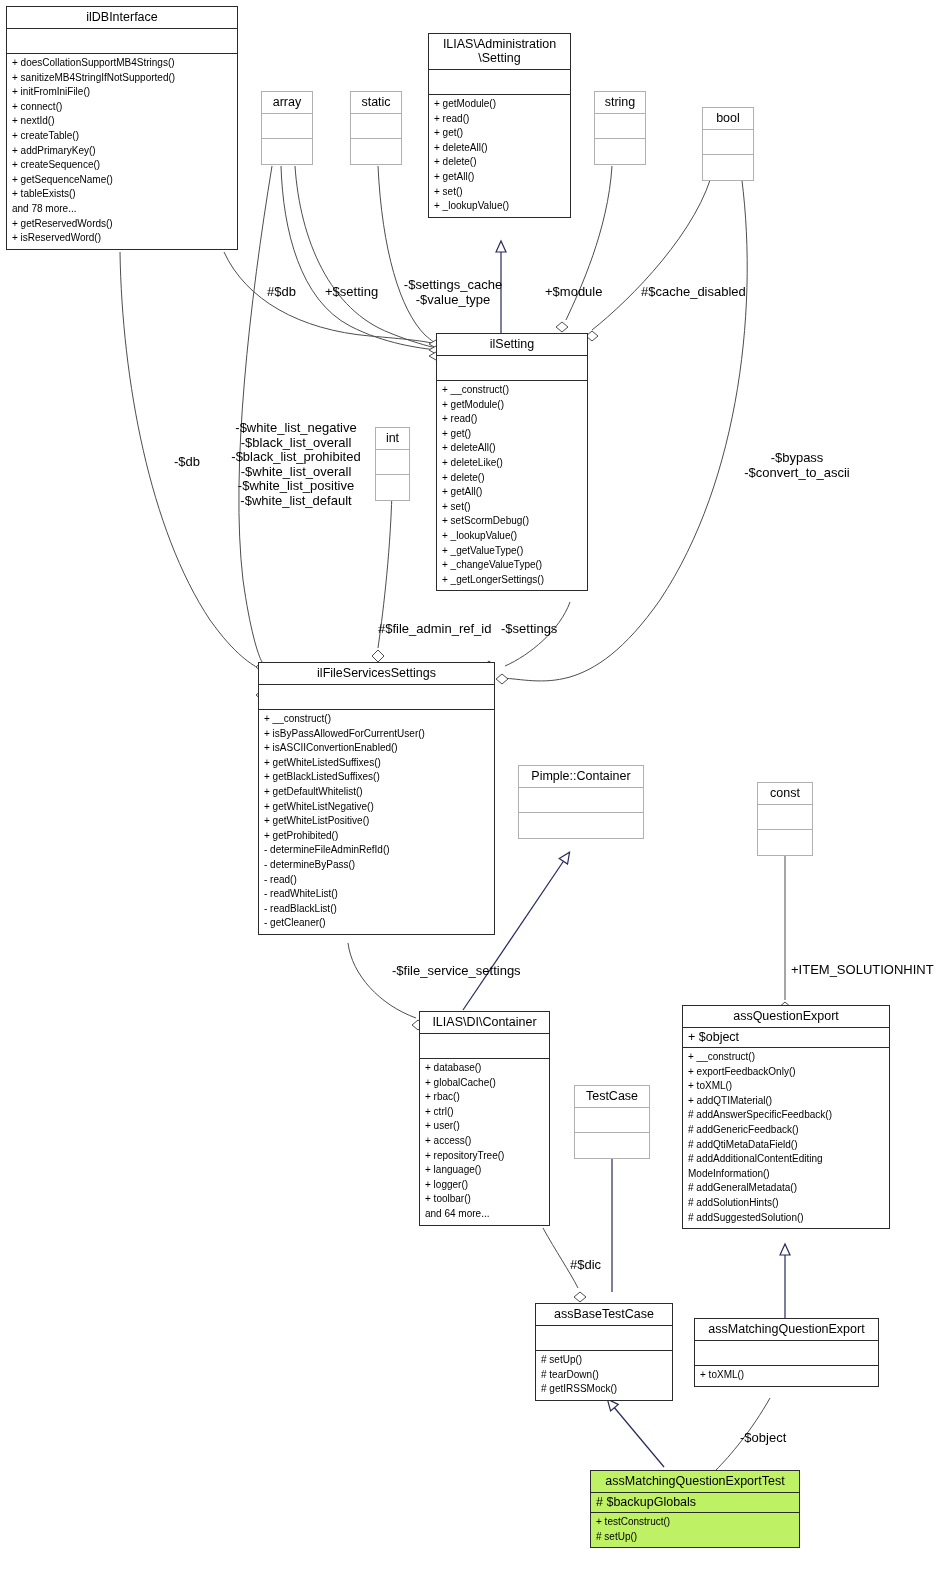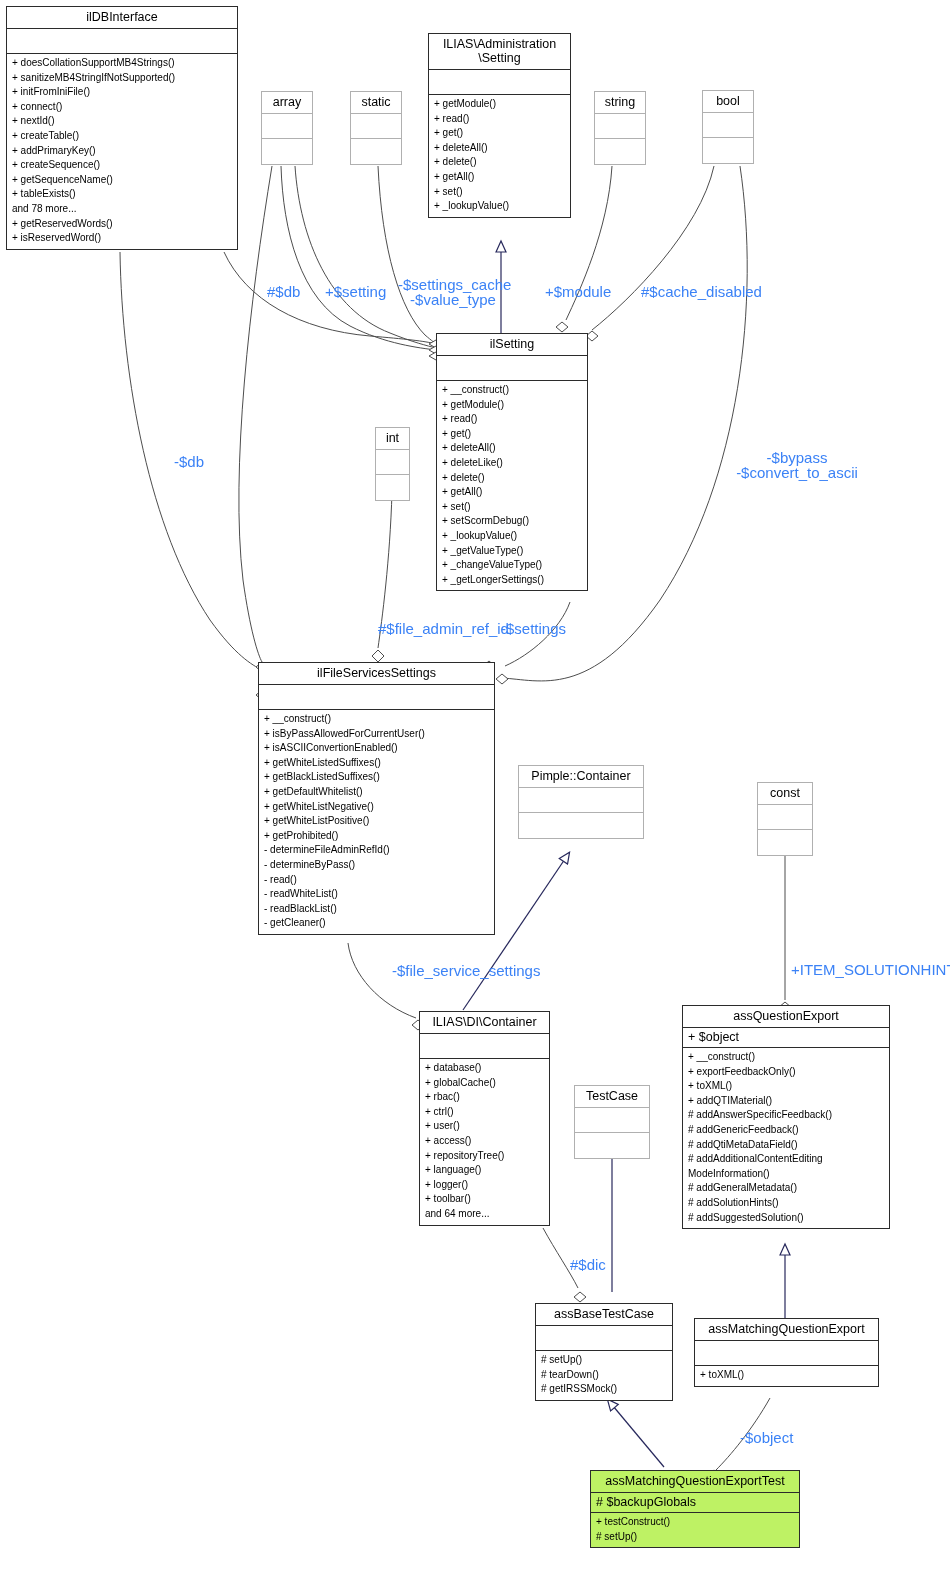--- a/index.html
+++ b/index.html
@@ -50,23 +50,23 @@
     min-height:15px;
     color:#000;
   }
   .uml .attrs.empty, .uml .ops.empty{ min-height:20px; }
   .uml .row{white-space:nowrap;}
   .uml .row.wrap{white-space:normal;}
 
   
   .elabel{
     position:absolute;
-    font-size:15px;
+    font-size:13px;
     line-height:14.5px;
-    color:#3b82f6;
+    color:#000000;
     white-space:pre-line;
     z-index:6;
   }
   .elabel.ctr{text-align:center;}
 </style>
 </head>
 <body>
 
 <div id="canvas">
 
@@ -191,21 +191,21 @@
       <div class="row">+ _lookupValue()</div>
     </div>
   </div>
 
   <div class="uml gray" style="left:594px;top:91px;width:52px;">
     <div class="title">string</div>
     <div class="attrs empty"></div>
     <div class="ops empty"></div>
   </div>
 
-  <div class="uml gray" style="left:702px;top:90px;width:52px;">
+  <div class="uml gray" style="left:702px;top:107px;width:52px;">
     <div class="title">bool</div>
     <div class="attrs empty"></div>
     <div class="ops empty"></div>
   </div>
 
   <div class="uml" style="left:436px;top:333px;width:152px;">
     <div class="title">ilSetting</div>
     <div class="attrs empty"></div>
     <div class="ops">
       <div class="row">+ __construct()</div>
@@ -338,20 +338,26 @@
     </div>
   </div>
 
   <div class="elabel" style="left:267px;top:285px;">#$db</div>
   <div class="elabel" style="left:325px;top:285px;">+$setting</div>
   <div class="elabel ctr" style="left:398px;top:278px;width:110px;">-$settings_cache
 -$value_type</div>
   <div class="elabel" style="left:545px;top:285px;">+$module</div>
   <div class="elabel" style="left:641px;top:285px;">#$cache_disabled</div>
   <div class="elabel" style="left:174px;top:455px;">-$db</div>
+  <div class="elabel ctr" style="left:218px;top:421px;width:156px;">-$white_list_negative
+-$black_list_overall
+-$black_list_prohibited
+-$white_list_overall
+-$white_list_positive
+-$white_list_default</div>
   <div class="elabel ctr" style="left:732px;top:451px;width:130px;">-$bypass
 -$convert_to_ascii</div>
   <div class="elabel" style="left:378px;top:622px;">#$file_admin_ref_id</div>
   <div class="elabel" style="left:501px;top:622px;">-$settings</div>
   <div class="elabel" style="left:392px;top:964px;">-$file_service_settings</div>
   <div class="elabel" style="left:791px;top:963px;">+ITEM_SOLUTIONHINT</div>
   <div class="elabel" style="left:570px;top:1258px;">#$dic</div>
   <div class="elabel" style="left:740px;top:1431px;">-$object</div>
 
 </div>

